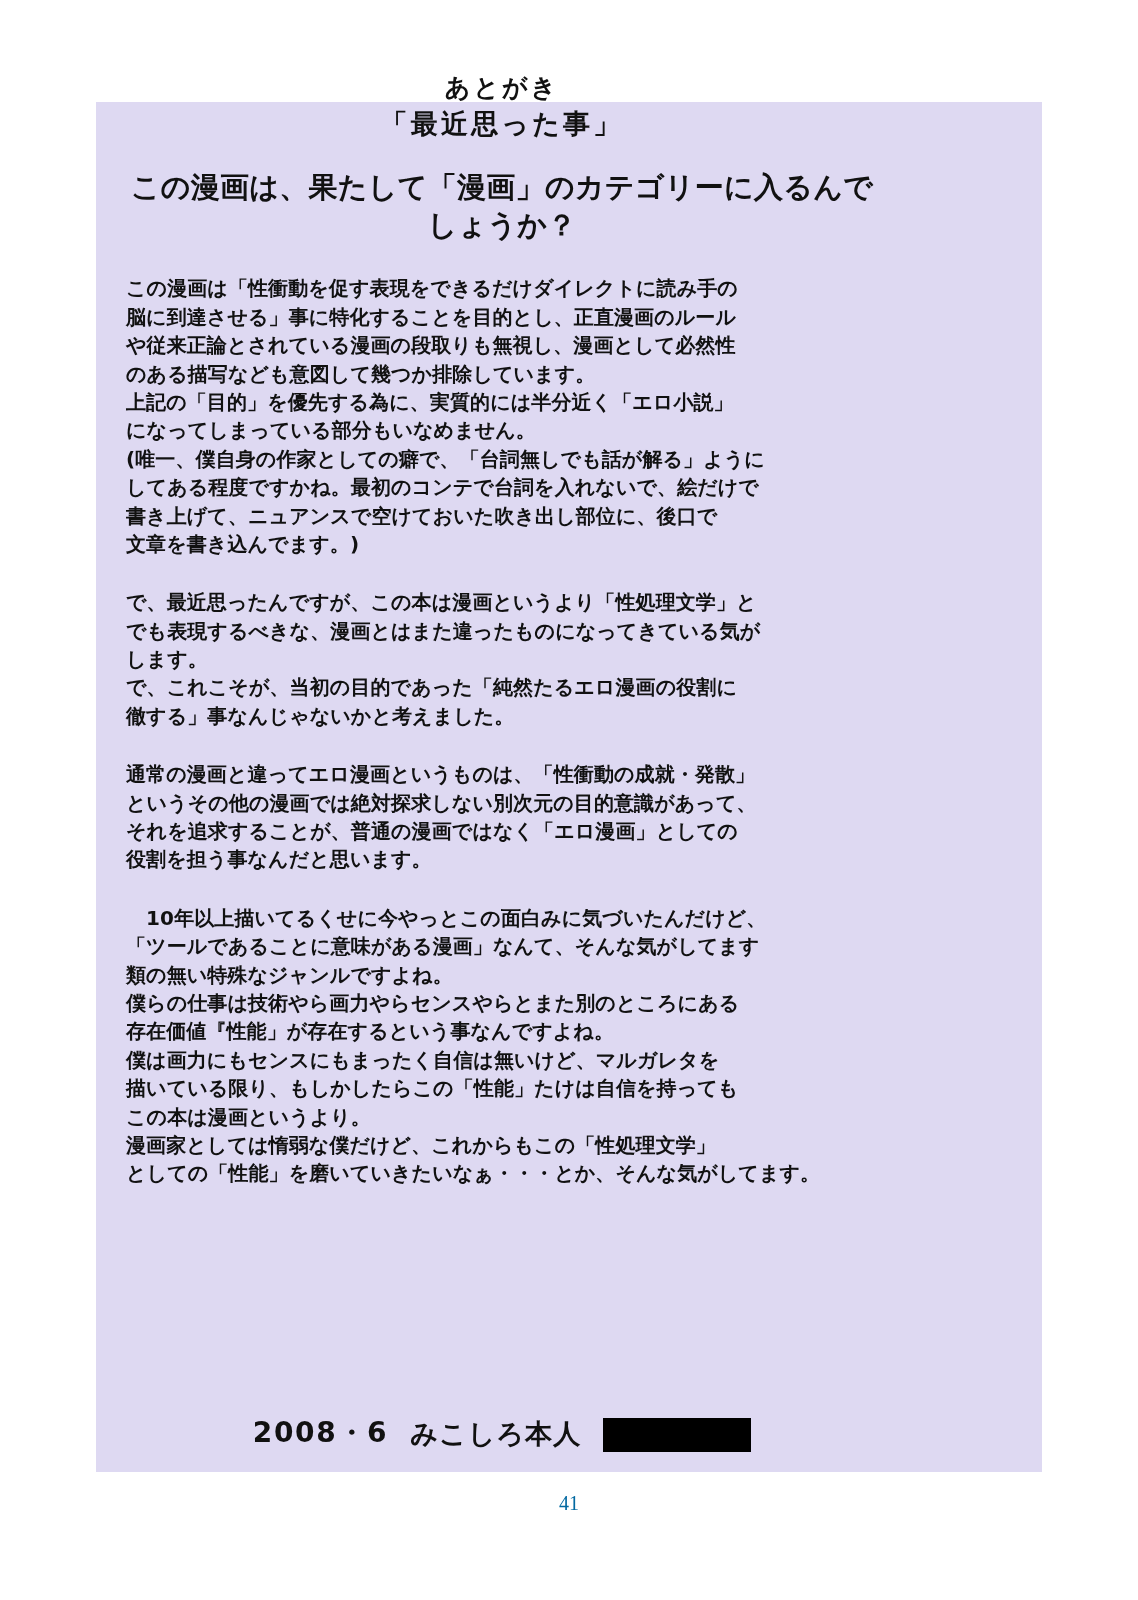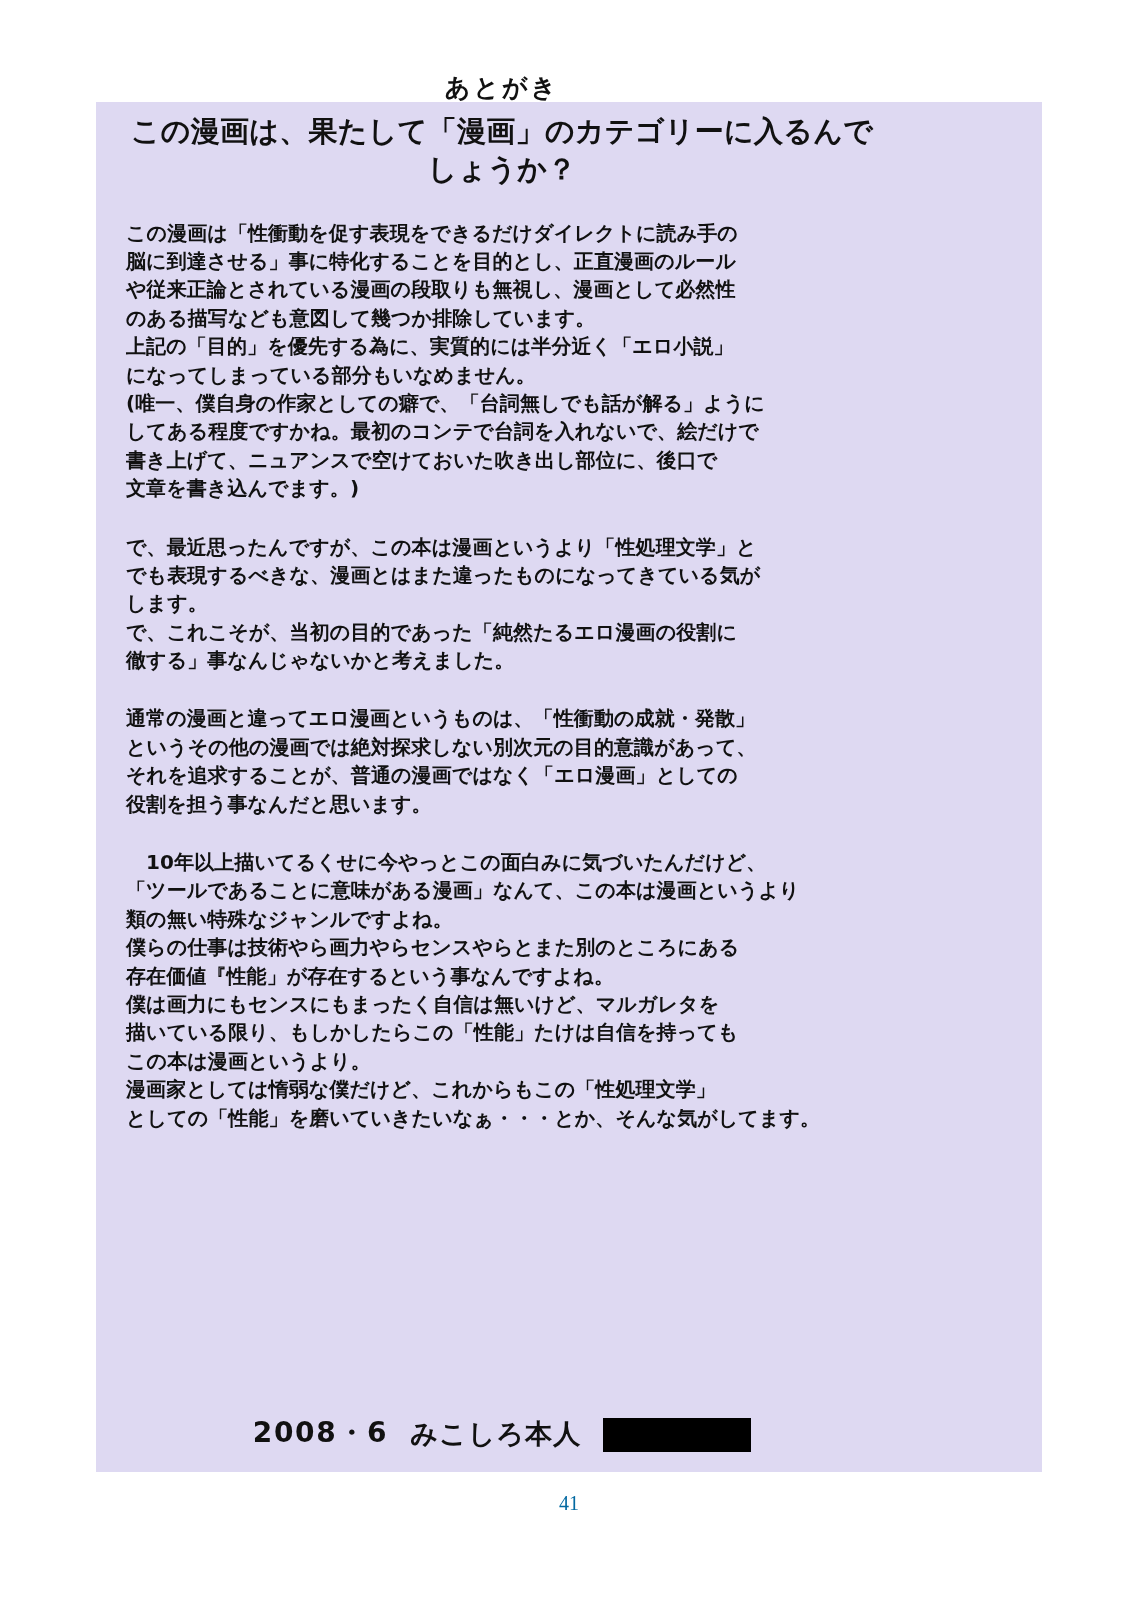--- a/index.html
+++ b/index.html
@@ -51,21 +51,21 @@
   }
   .title-2 {
     font-size: 27px;
     margin-top: 4px;
   }
   .headline {
     font-size: 29px;
     font-weight: bold;
     letter-spacing: 0.01em;
     line-height: 1.3;
-    margin-top: 10px;
+    margin-top: 28px;
     text-align: center;
   }
   .para {
     font-size: 20px;
     font-weight: bold;
     line-height: 1.42;
     letter-spacing: 0.005em;
     margin: 0;
     text-align: left;
   }
@@ -116,20 +116,21 @@
 </head>
 <body>
 
 <div class="page">
 
   <div class="afterword-panel"></div>
 
   <div class="content">
 
     <div class="title-line title-1">あとがき</div>
+    <div class="title-line title-2">「最近思った事」</div>
     <div class="headline">この漫画は、果たして「漫画」のカテゴリーに入るんでしょうか？</div>
 
     <div class="block">
       <p class="para">この漫画は「性衝動を促す表現をできるだけダイレクトに読み手の</p>
       <p class="para">脳に到達させる」事に特化することを目的とし、正直漫画のルール</p>
       <p class="para">や従来正論とされている漫画の段取りも無視し、漫画として必然性</p>
       <p class="para">のある描写なども意図して幾つか排除しています。</p>
       <p class="para">上記の「目的」を優先する為に、実質的には半分近く「エロ小説」</p>
       <p class="para">になってしまっている部分もいなめません。</p>
       <p class="para">(唯一、僕自身の作家としての癖で、「台詞無しでも話が解る」ように</p>
@@ -148,21 +149,21 @@
 
     <div class="block">
       <p class="para">通常の漫画と違ってエロ漫画というものは、「性衝動の成就・発散」</p>
       <p class="para">というその他の漫画では絶対探求しない別次元の目的意識があって、</p>
       <p class="para">それを追求することが、普通の漫画ではなく「エロ漫画」としての</p>
       <p class="para">役割を担う事なんだと思います。</p>
     </div>
 
     <div class="block">
       <p class="para">　10年以上描いてるくせに今やっとこの面白みに気づいたんだけど、</p>
-      <p class="para">「ツールであることに意味がある漫画」なんて、この本は漫画というより</p>
+      <p class="para">「ツールであることに意味がある漫画」なんて、そんな気がしてます</p>
       <p class="para">類の無い特殊なジャンルですよね。</p>
       <p class="para">僕らの仕事は技術やら画力やらセンスやらとまた別のところにある</p>
       <p class="para">存在価値『性能」が存在するという事なんですよね。</p>
       <p class="para">僕は画力にもセンスにもまったく自信は無いけど、マルガレタを</p>
       <p class="para">描いている限り、もしかしたらこの「性能」たけは自信を持っても</p>
       <p class="para">この本は漫画というより。</p>
       <p class="para">漫画家としては惰弱な僕だけど、これからもこの「性処理文学」</p>
       <p class="para">としての「性能」を磨いていきたいなぁ・・・とか、そんな気がしてます。</p>
     </div>
 

